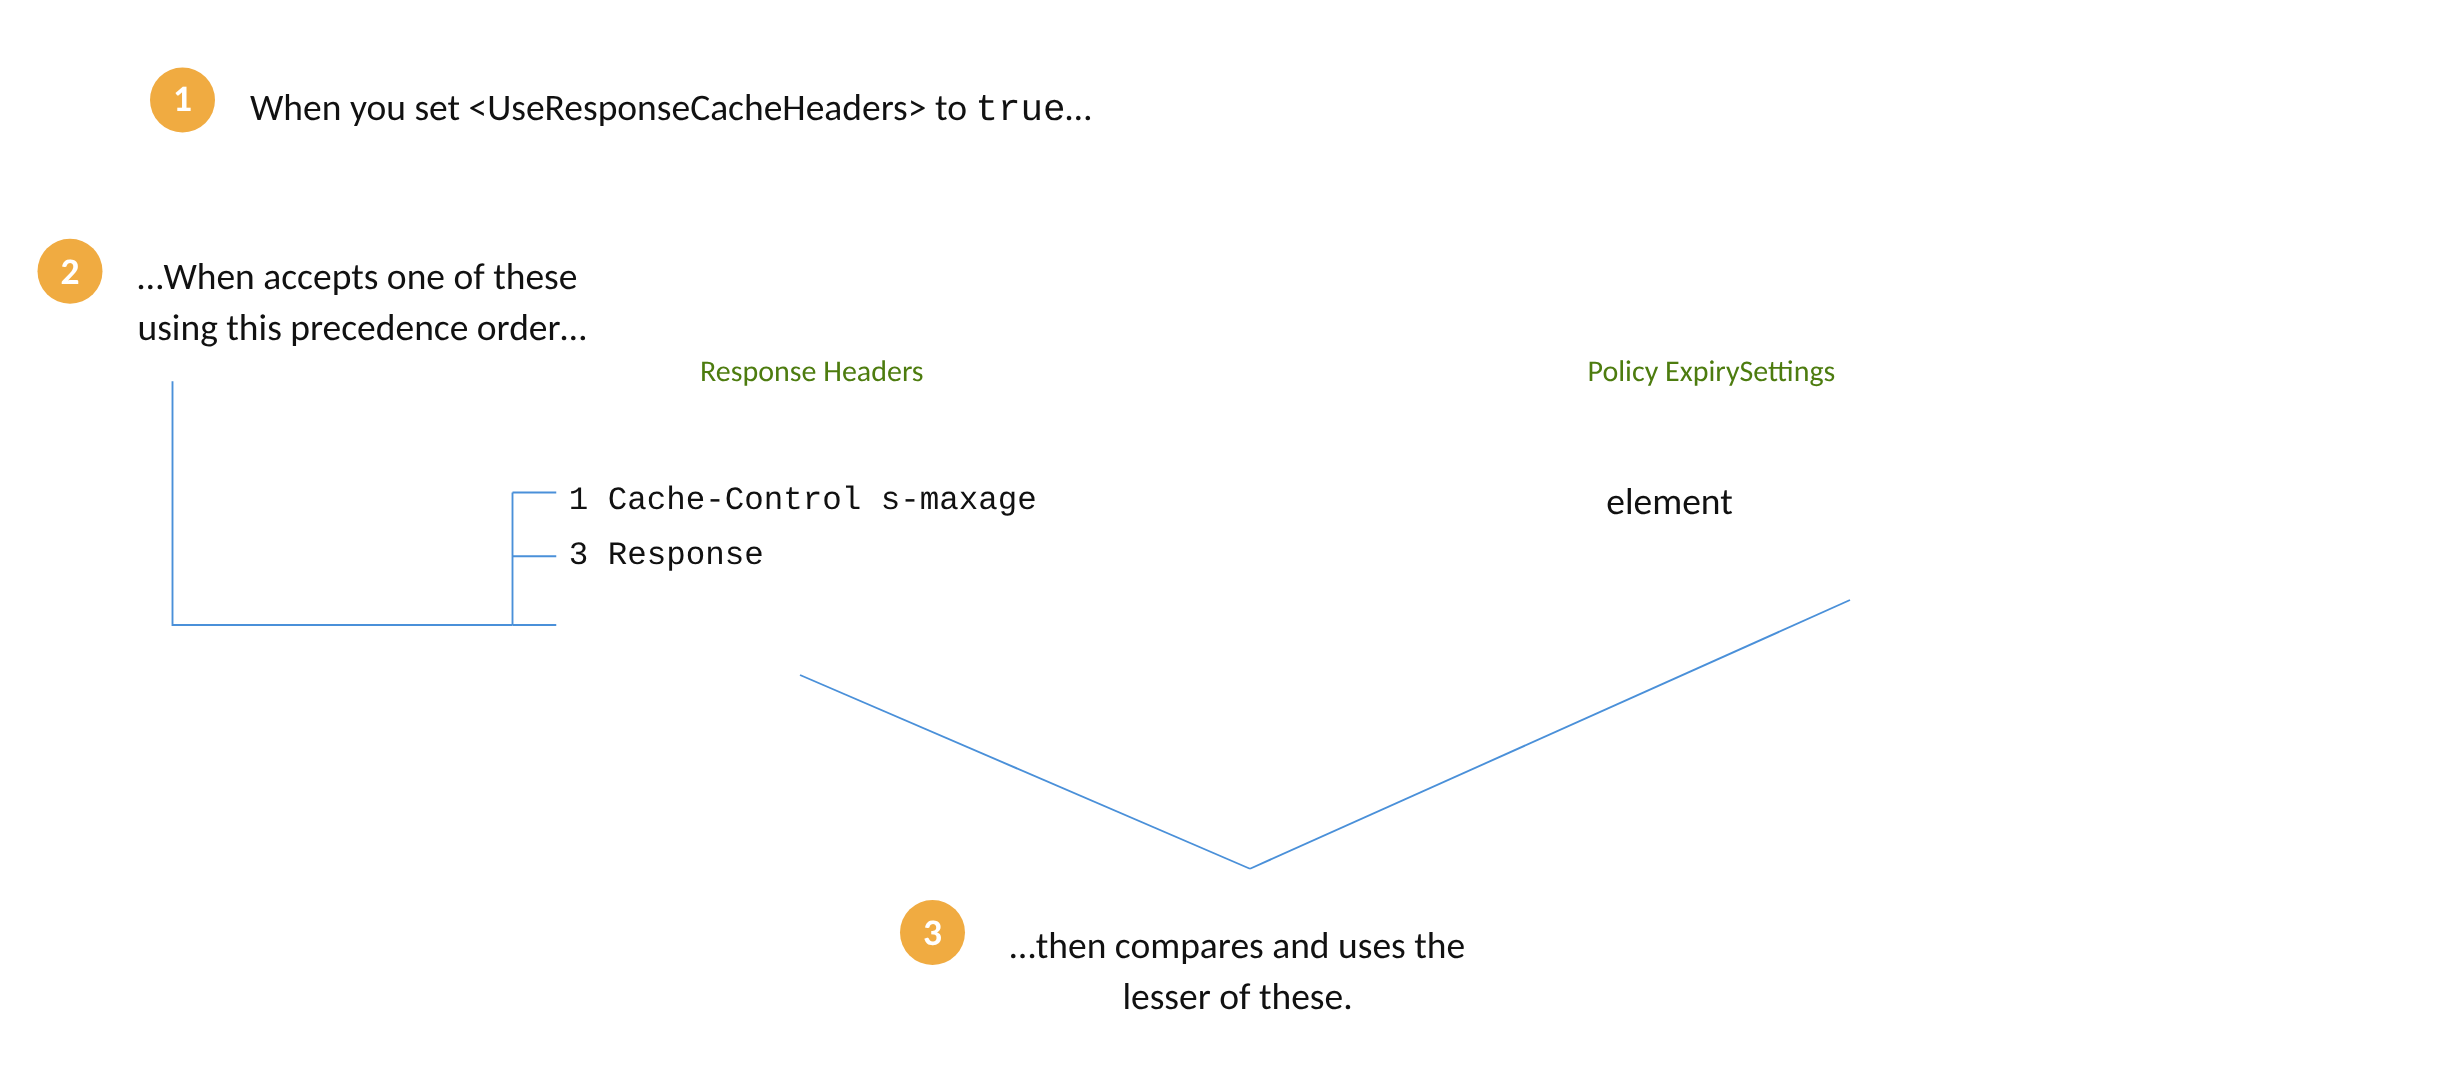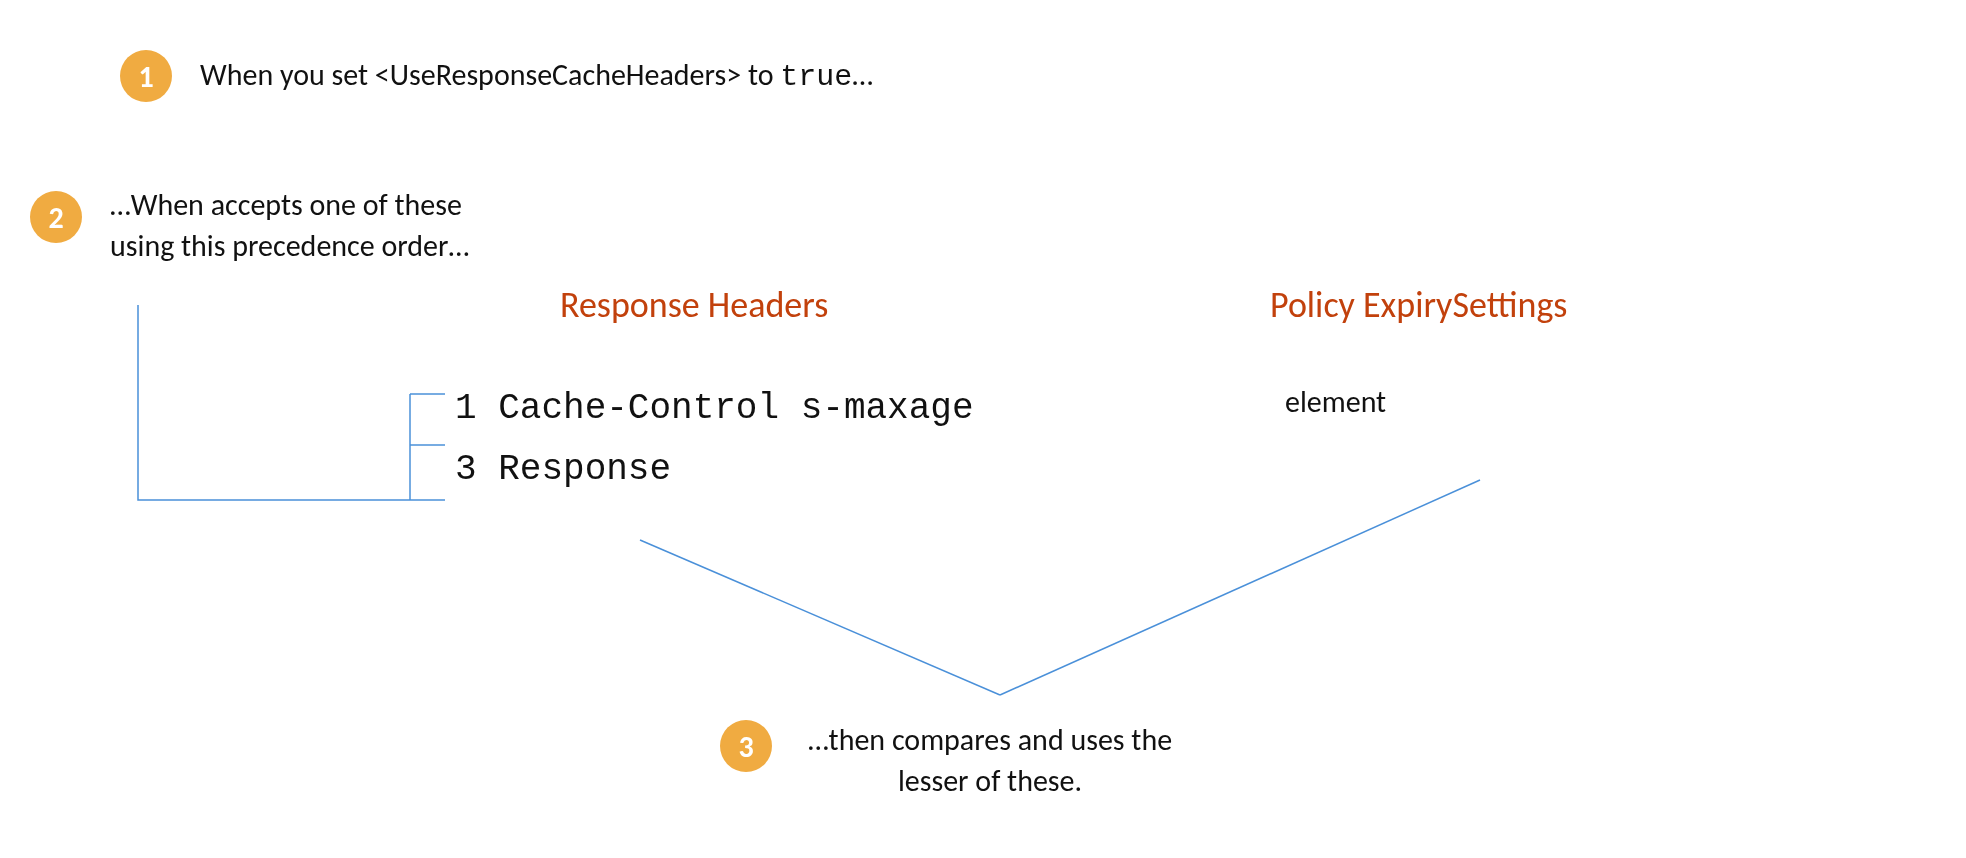--- a/index.html
+++ b/index.html
@@ -30,32 +30,33 @@
     .step-row {
       display: flex;
       align-items: center;
       gap: 28px;
       position: absolute;
     }
     .step-text {
       font-size: 30px;
       color: #111;
       line-height: 1.35;
+      margin-top: 17px;
     }
     .code {
       font-family: "Consolas", "Menlo", "Courier New", monospace;
     }
     .heading {
-      font-size: 36px;
-      color: #c2410c;
+      font-size: 24px;
+      color: #4d7c0f;
       position: absolute;
     }
     .mono-line {
       font-family: "Consolas", "Menlo", "Courier New", monospace;
-      font-size: 36px;
+      font-size: 26px;
       color: #111;
       line-height: 1.7;
     }
     .policy-block {
       position: absolute;
       text-align: center;
     }
     .line-connector {
       position: absolute;
       stroke: #4a90d9;

